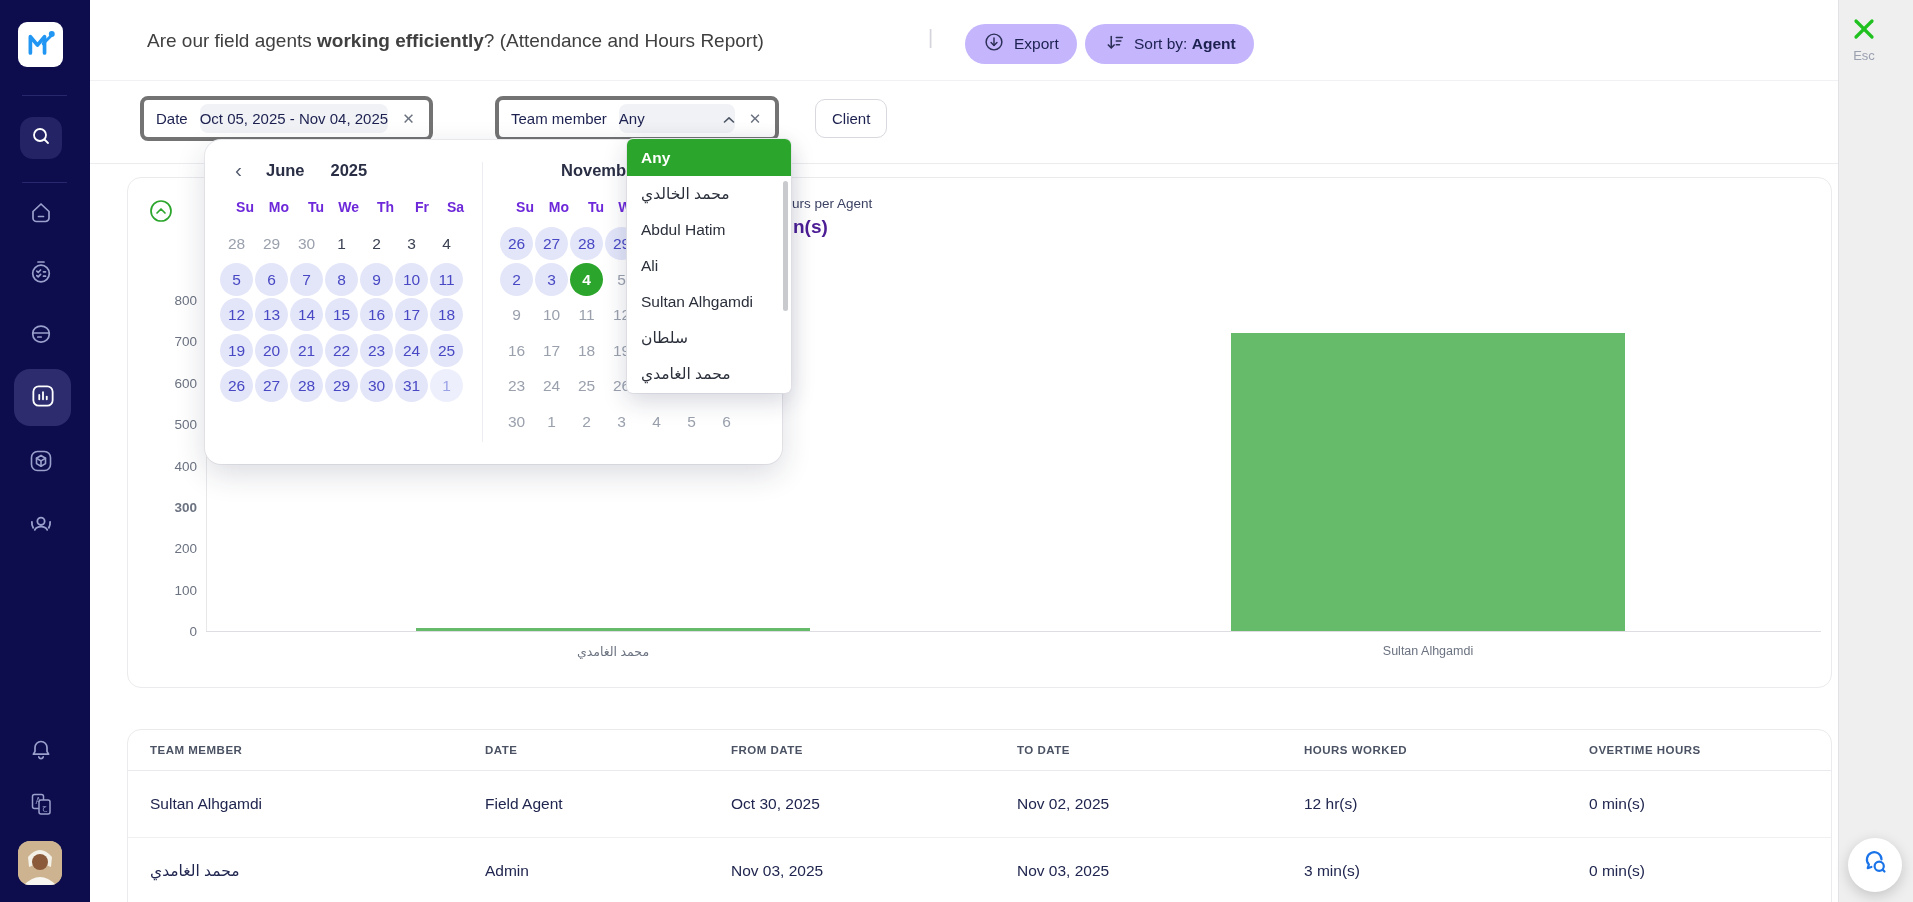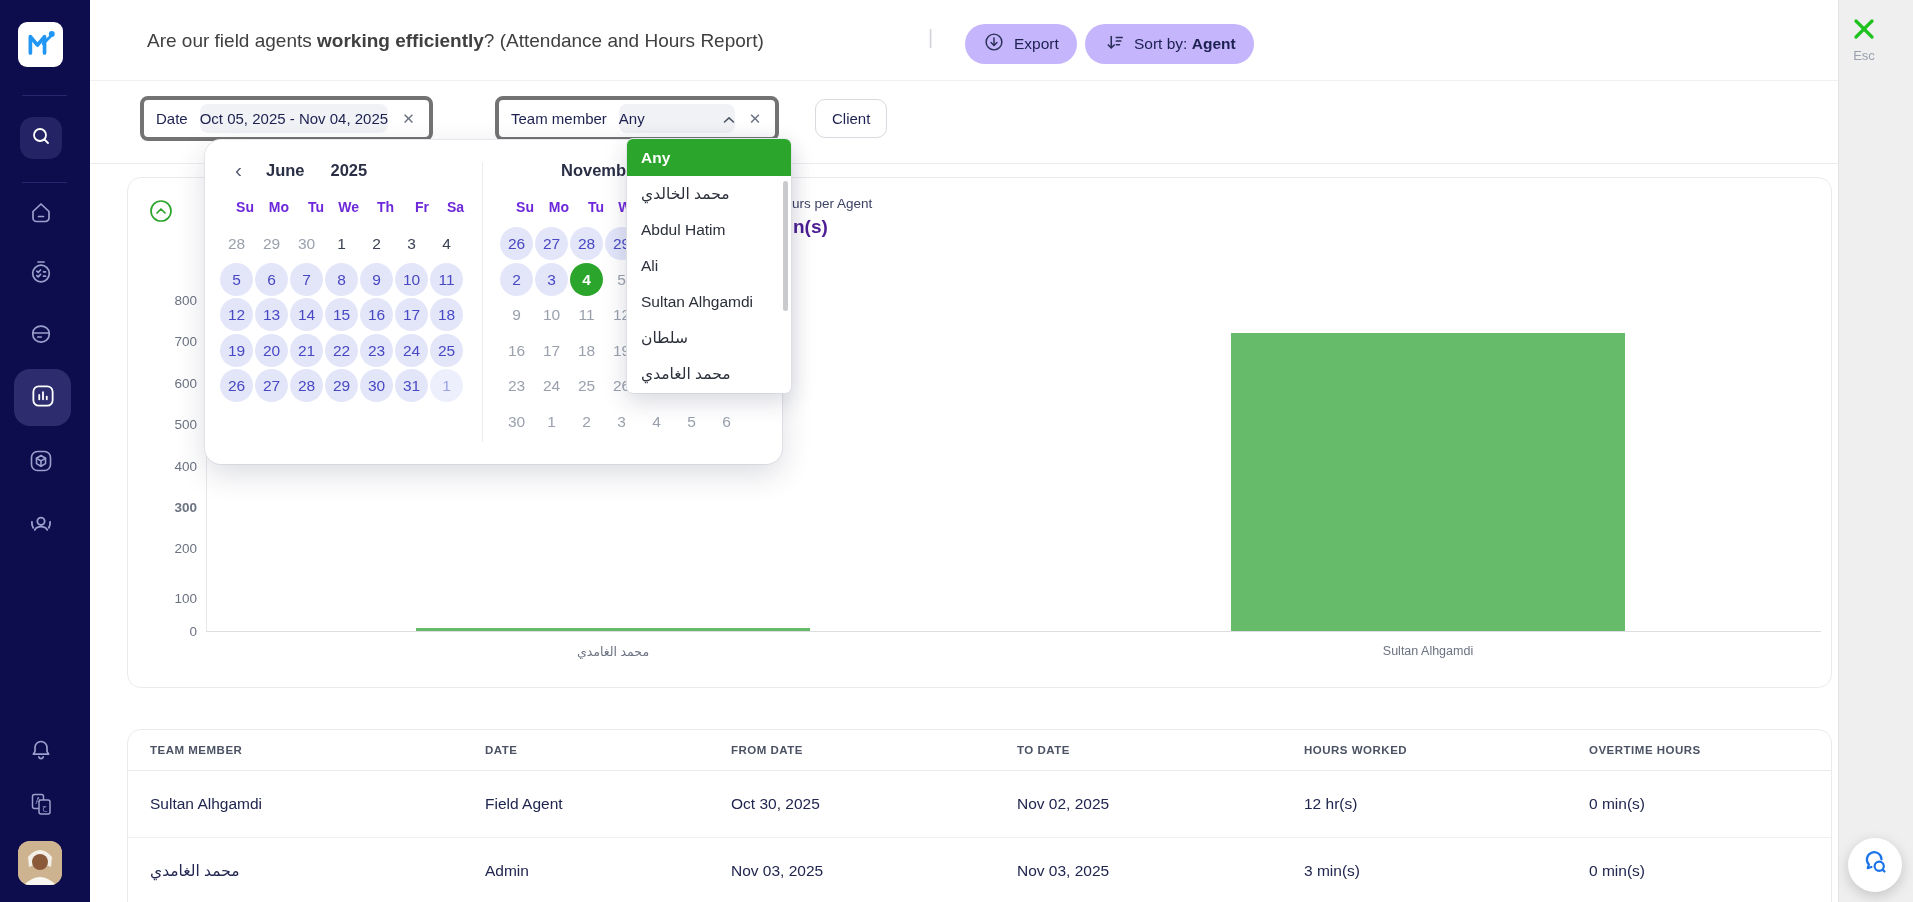--- a/index.html
+++ b/index.html
@@ -266,21 +266,21 @@
   <div class="axis-v"></div>
   <div class="axis-h"></div>
   <div>
       <div class="ytick" style="top: 115px;">800</div>
       <div class="ytick" style="top: 156.4px;">700</div>
       <div class="ytick" style="top: 197.8px;">600</div>
       <div class="ytick" style="top: 239.2px;">500</div>
       <div class="ytick" style="top: 280.6px;">400</div>
       <div class="ytick" style="top: 322px; font-weight: bold;">300</div>
       <div class="ytick" style="top: 363.4px;">200</div>
-      <div class="ytick" style="top: 404.8px; margin-top: 8px;">100</div>
+      <div class="ytick" style="top: 404.8px;">100</div>
       <div class="ytick" style="top: 446.2px;">0</div>
     </div>
   <div>
       <div class="bar" style="left: 288px; width: 394px; top: 450px; height: 3px; background: rgb(102, 187, 106);"></div>
       <div class="bar" style="left: 1103px; width: 394px; top: 155px; height: 298px; background: rgb(102, 187, 106);"></div>
     </div>
   <div>
       <div class="xlab" style="left: 335px;">محمد الغامدي</div>
       <div class="xlab" style="left: 1150px;">Sultan Alhgamdi</div>
     </div>

